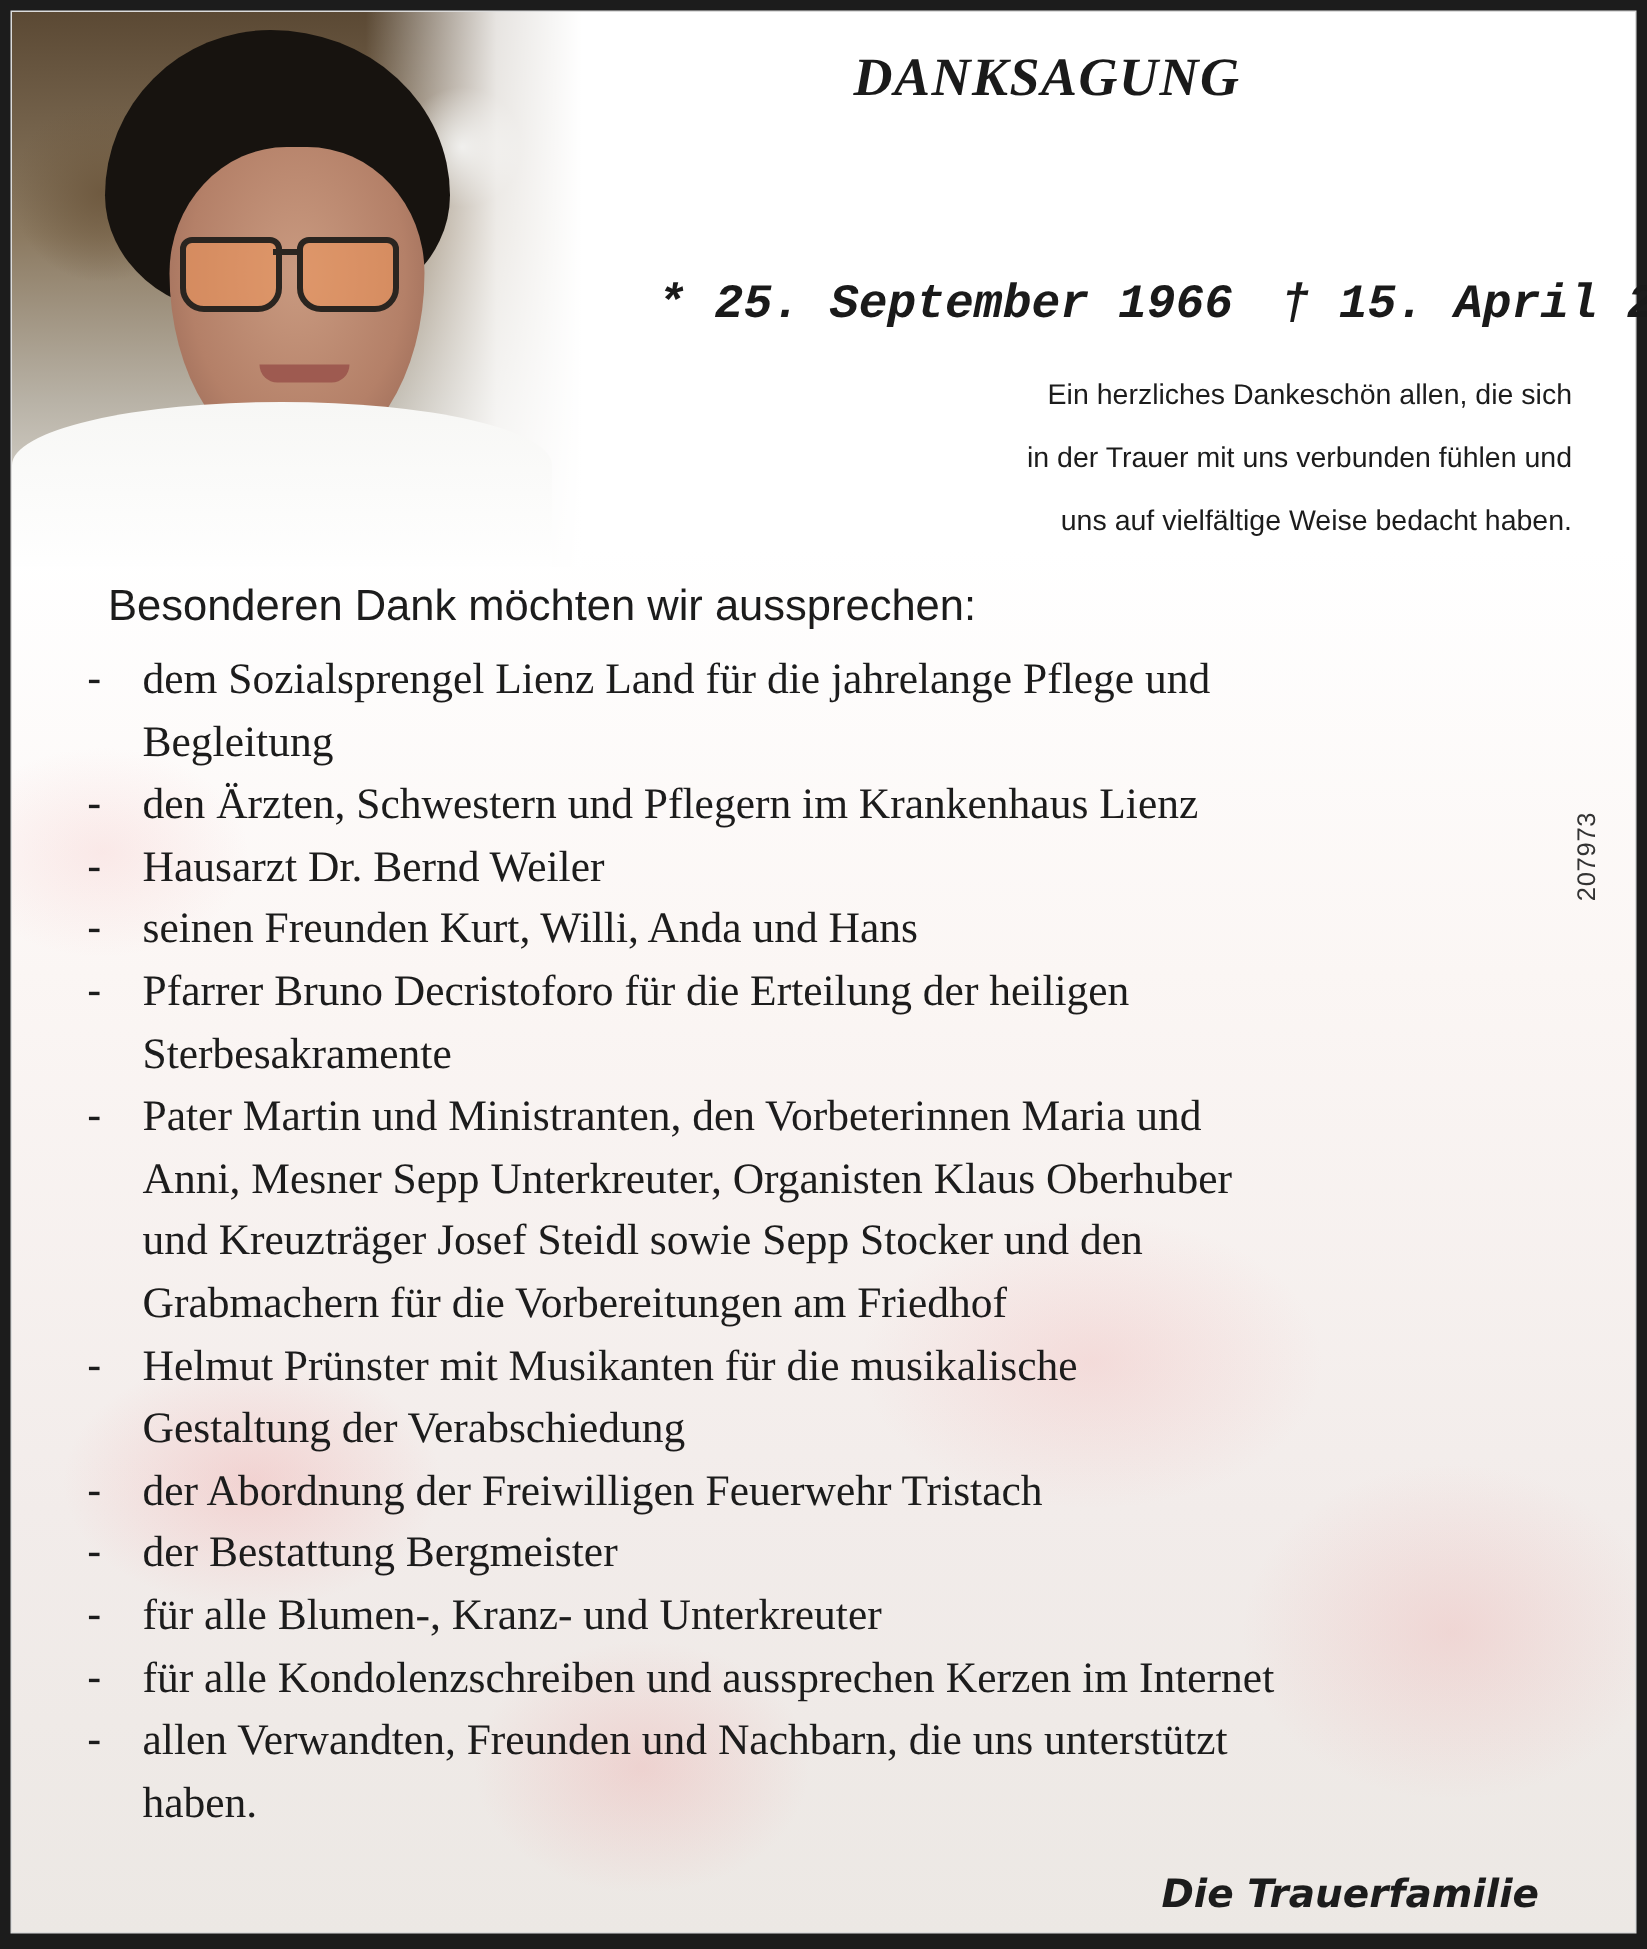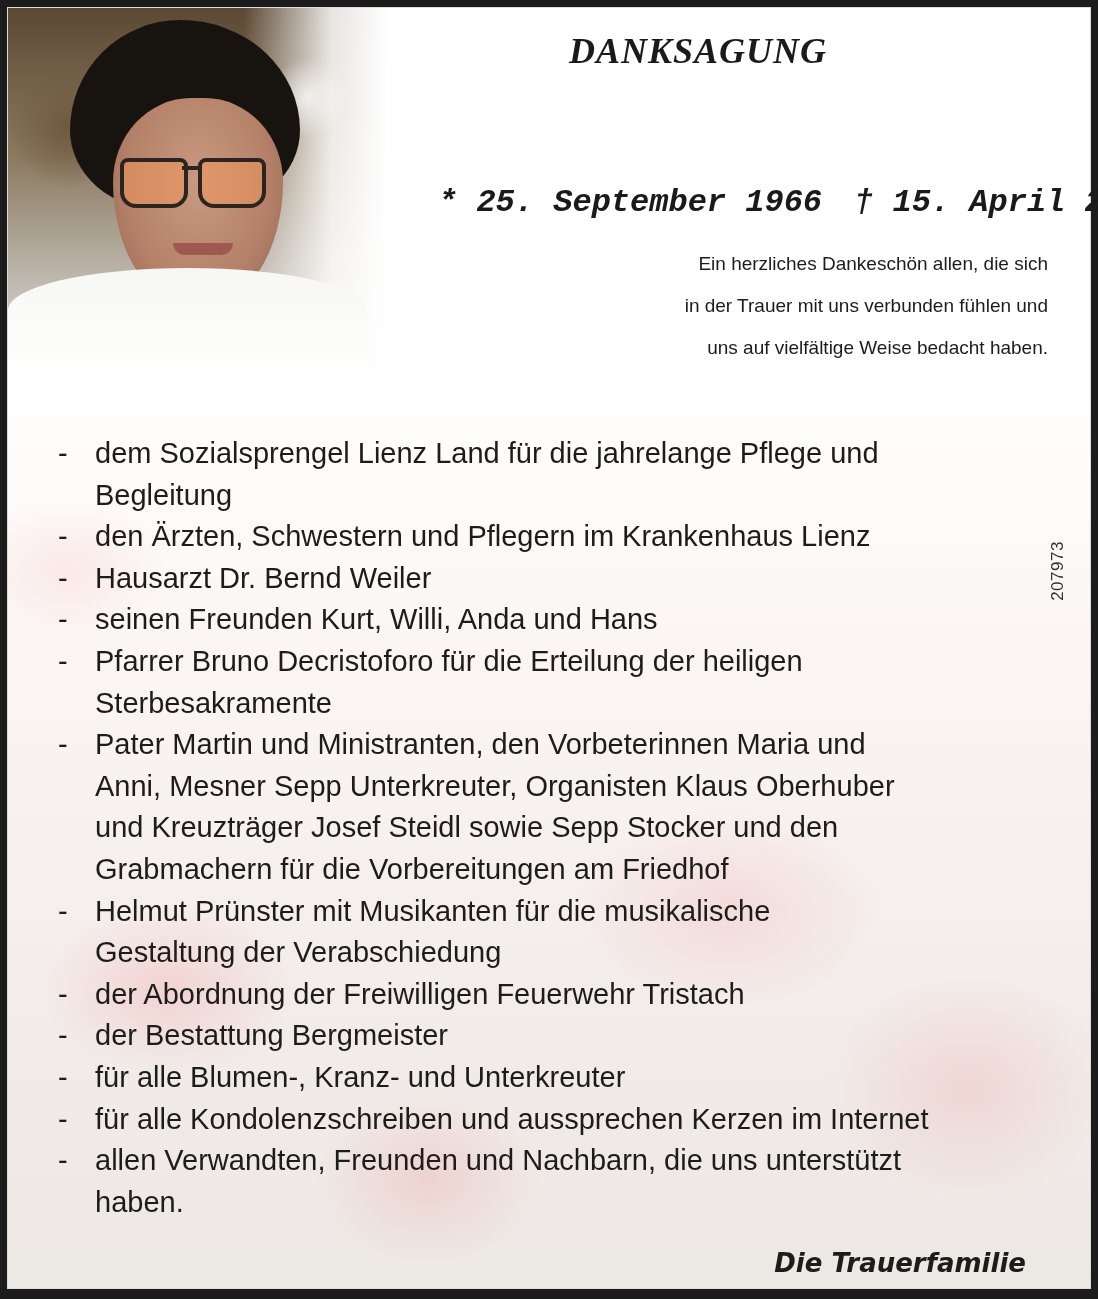--- a/index.html
+++ b/index.html
@@ -102,21 +102,21 @@
     position: absolute; left: 64px; top: 380px;
     font-size: 29px; color: #1c1c1c; white-space: nowrap;
   }
   .list {
     position: absolute; left: 50px; top: 425px; width: 1000px;
     margin: 0; padding: 0; list-style: none;
     font-size: 29px; line-height: 41.6px; color: #1c1c1c;
   }
   .list li { position: relative; padding-left: 37px; }
   .list li .dash { position: absolute; left: 0; top: 0; width: 20px; }
-  .list li .text { display: block; white-space: pre-line; }
+  .list li .text { display: block; white-space: pre-line; font-family: Liberation Serif, serif; }
   .footer-left {
     position: absolute; left: 62px; top: 1240px;
     font-size: 28px; color: #1c1c1c;
   }
   .footer-right {
     position: absolute; right: 64px; top: 1240px;
     font-size: 26px; font-weight: bold; font-style: italic;
     color: #1c1c1c;
     font-family: "DejaVu Sans", sans-serif;
   }
@@ -138,20 +138,21 @@
 
   <div class="heading">DANKSAGUNG</div>
   <div class="dates"><span>* 25. September 1966</span><span class="sep"></span><span>† 15. April 2024</span></div>
 
   <div class="intro">
     <div>Ein herzliches Dankeschön allen, die sich</div>
     <div>in der Trauer mit uns verbunden fühlen und</div>
     <div>uns auf vielfältige Weise bedacht haben.</div>
   </div>
 
+  <div class="lead">Besonderen Dank möchten wir aussprechen:</div>
 
   <ul class="list">
     <li>
         <span class="dash">-</span>
         <span class="text">dem Sozialsprengel Lienz Land für die jahrelange Pflege und
 Begleitung</span>
       </li>
     <li>
         <span class="dash">-</span>
         <span class="text">den Ärzten, Schwestern und Pflegern im Krankenhaus Lienz</span>

